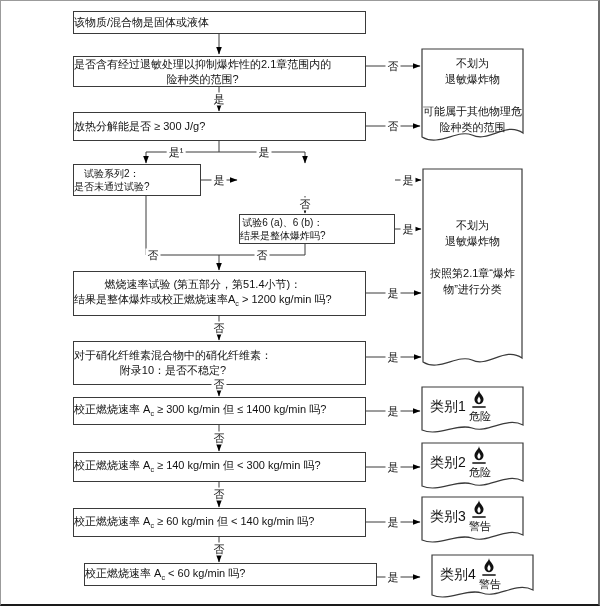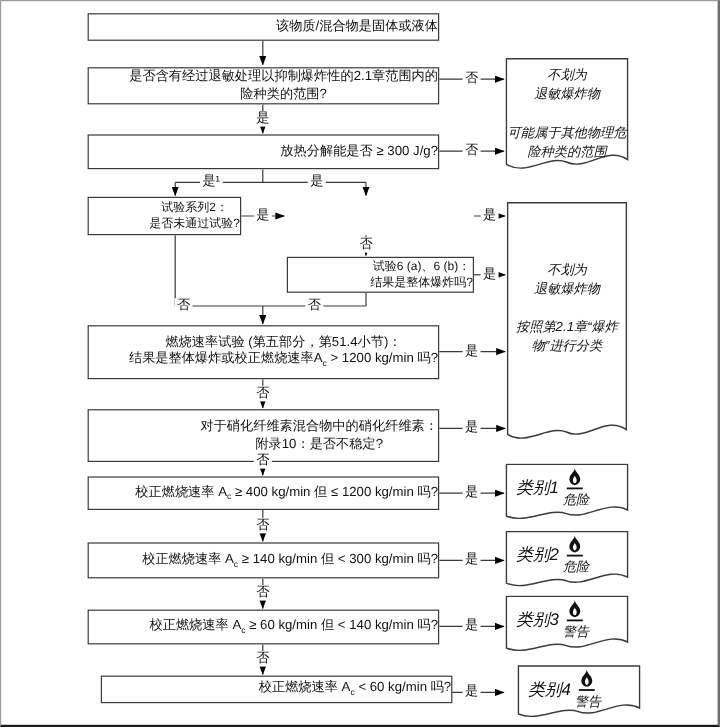--- a/index.html
+++ b/index.html
@@ -6,27 +6,27 @@
   body { font-family:"Liberation Sans","DejaVu Sans",sans-serif; color:#111; }
   #page {
     position:relative; width:600px; height:606px; box-sizing:border-box;
     background:#fff; overflow:hidden;
     border-top:1px solid #9b9b9b; border-left:1px solid #9b9b9b;
     border-right:2px solid #6e6e6e; border-bottom:2px solid #1a1a1a;
   }
   #wires { position:absolute; left:0; top:0; width:600px; height:606px; }
   .box {
     position:absolute; box-sizing:border-box; border:1px solid #3a3a3a; background:#fff;
-    display:flex; align-items:center; justify-content:flex-end; text-align:center;
+    display:flex; align-items:center; justify-content:flex-start; text-align:center;
     font-size:11px; line-height:1.32;
   }
   .box.small { font-size:10px; }
   .t { white-space:pre-line; }
   sub.sb { font-size:0.65em; }
-  .doc { position:absolute;font-style:italic; }
+  .doc { position:absolute; }
   .docbg { position:absolute; left:0; top:0; width:100%; height:100%; }
   .docbg path { fill:#fff; stroke:#3a3a3a; stroke-width:1.2; }
   .doctext {
     position:relative; text-align:center; font-size:11px; line-height:1.45;
     white-space:pre-line; padding-top:8px;
   }
   .doctext.low { padding-top:50px; }
   .edge-label {
     position:absolute; transform:translate(-50%,-50%); background:#fff;
     font-size:11px; line-height:1; padding:1px 2px; white-space:nowrap;
@@ -107,21 +107,21 @@
     <span class="t"><span>燃烧速率试验 (第五部分，第51.4小节)：
 结果是整体爆炸或校正燃烧速率A</span><sub class="sb">c</sub><span> &gt; 1200 kg/min 吗?</span></span>
     </div>
 
   <div class="box" style="left:72px;top:340px;width:293px;height:44px">
     <span class="t">对于硝化纤维素混合物中的硝化纤维素：
 附录10：是否不稳定?</span>
     </div>
 
   <div class="box" style="left:72px;top:396px;width:293px;height:28px">
-    <span class="t"><span>校正燃烧速率 A</span><sub class="sb">c</sub><span> ≥ 400 kg/min 但 ≤ 1200 kg/min 吗?</span></span>
+    <span class="t"><span>校正燃烧速率 A</span><sub class="sb">c</sub><span> ≥ 300 kg/min 但 ≤ 1400 kg/min 吗?</span></span>
     </div>
 
   <div class="box" style="left:72px;top:451px;width:293px;height:30px">
     <span class="t"><span>校正燃烧速率 A</span><sub class="sb">c</sub><span> ≥ 140 kg/min 但 &lt; 300 kg/min 吗?</span></span>
     </div>
 
   <div class="box" style="left:72px;top:507px;width:293px;height:29px">
     <span class="t"><span>校正燃烧速率 A</span><sub class="sb">c</sub><span> ≥ 60 kg/min 但 &lt; 140 kg/min 吗?</span></span>
     </div>
 

